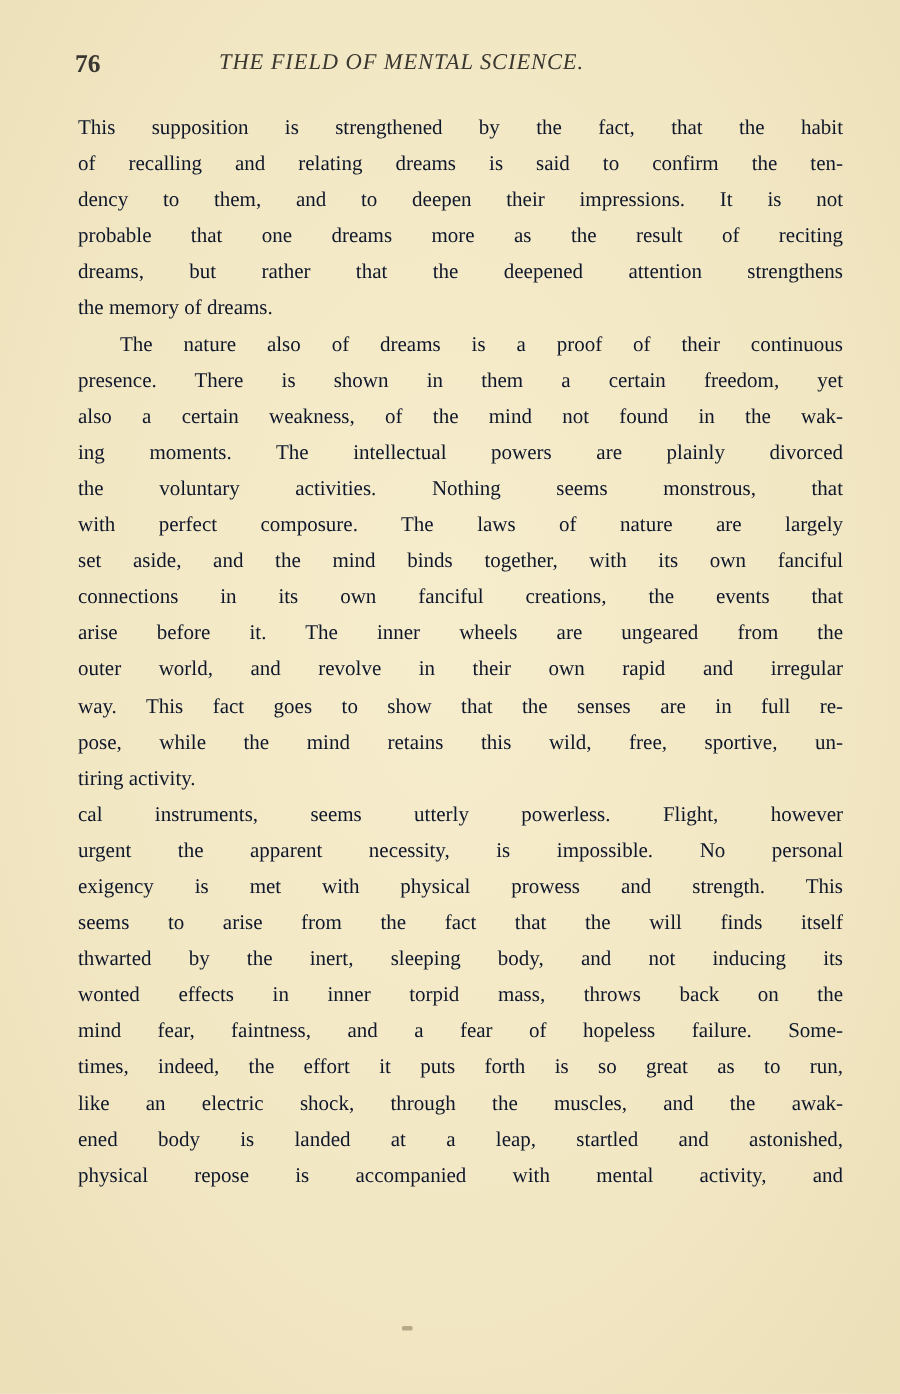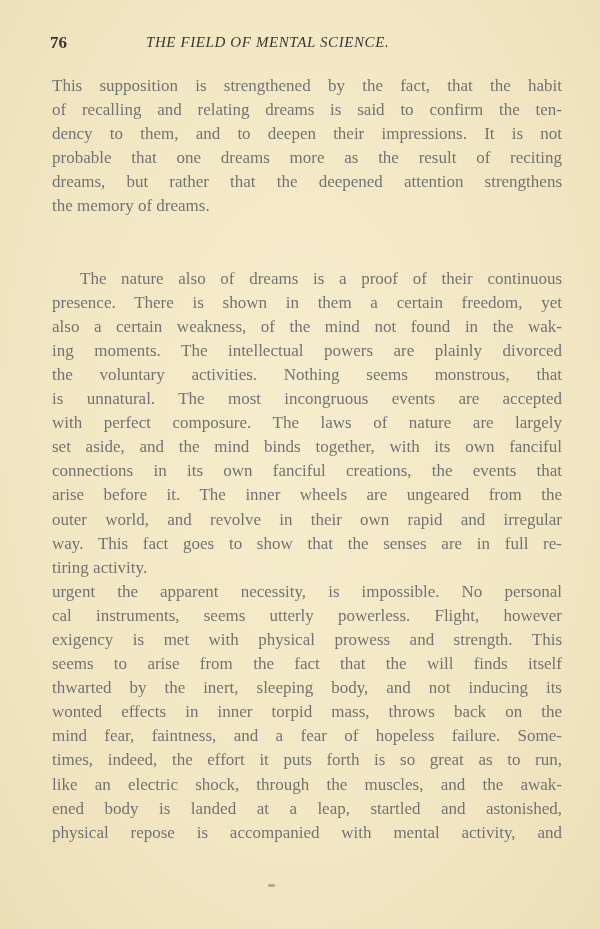--- a/index.html
+++ b/index.html
@@ -53,32 +53,31 @@
     .body-text {
       position: absolute;
       top: 74px;
       left: 52px;
       width: 510px;
     }
     .line {
       display: block;
       height: 24.1px;
       line-height: 24.1px;
-      font-size: 17px;
+      font-size: 14px;
       white-space: nowrap;
       text-align: justify;
       text-align-last: justify;
-      color: #737373;
+      color: #0f172a;
     }
     .line.last {
       text-align-last: left;
     }
     .line.indent {
       padding-left: 28px;
-      margin-top: 48px;
     }
     .footer-mark {
       position: absolute;
       left: 268px;
       top: 884px;
       width: 7px;
       height: 3px;
       background: #b8a88a;
       border-radius: 1px;
     }
@@ -102,33 +101,33 @@
       <span class="line">dreams, but rather that the deepened attention strengthens</span>
       <span class="line last">the memory of dreams.</span>
     </div>
 
     <div>
       <span class="line indent">The nature also of dreams is a proof of their continuous</span>
       <span class="line">presence. There is shown in them a certain freedom, yet</span>
       <span class="line">also a certain weakness, of the mind not found in the wak-</span>
       <span class="line">ing moments. The intellectual powers are plainly divorced</span>
       <span class="line">the voluntary activities. Nothing seems monstrous, that</span>
-      <span class="line">is unnatural. The most incongruous events are accepted</span>
       <span class="line">with perfect composure. The laws of nature are largely</span>
       <span class="line">set aside, and the mind binds together, with its own fanciful</span>
       <span class="line">connections in its own fanciful creations, the events that</span>
       <span class="line">arise before it. The inner wheels are ungeared from the</span>
       <span class="line">outer world, and revolve in their own rapid and irregular</span>
       <span class="line">way. This fact goes to show that the senses are in full re-</span>
+      <span class="line">pose, while the mind retains this wild, free, sportive, un-</span>
       <span class="line last">tiring activity.</span>
     </div>
 
     <div>
+      <span class="line">cal instruments, seems utterly powerless. Flight, however</span>
       <span class="line">urgent the apparent necessity, is impossible. No personal</span>
-      <span class="line">cal instruments, seems utterly powerless. Flight, however</span>
       <span class="line">exigency is met with physical prowess and strength. This</span>
       <span class="line">seems to arise from the fact that the will finds itself</span>
       <span class="line">thwarted by the inert, sleeping body, and not inducing its</span>
       <span class="line">wonted effects in inner torpid mass, throws back on the</span>
       <span class="line">mind fear, faintness, and a fear of hopeless failure. Some-</span>
       <span class="line">times, indeed, the effort it puts forth is so great as to run,</span>
       <span class="line">like an electric shock, through the muscles, and the awak-</span>
       <span class="line">ened body is landed at a leap, startled and astonished,</span>
       <span class="line">physical repose is accompanied with mental activity, and</span>
     </div>

